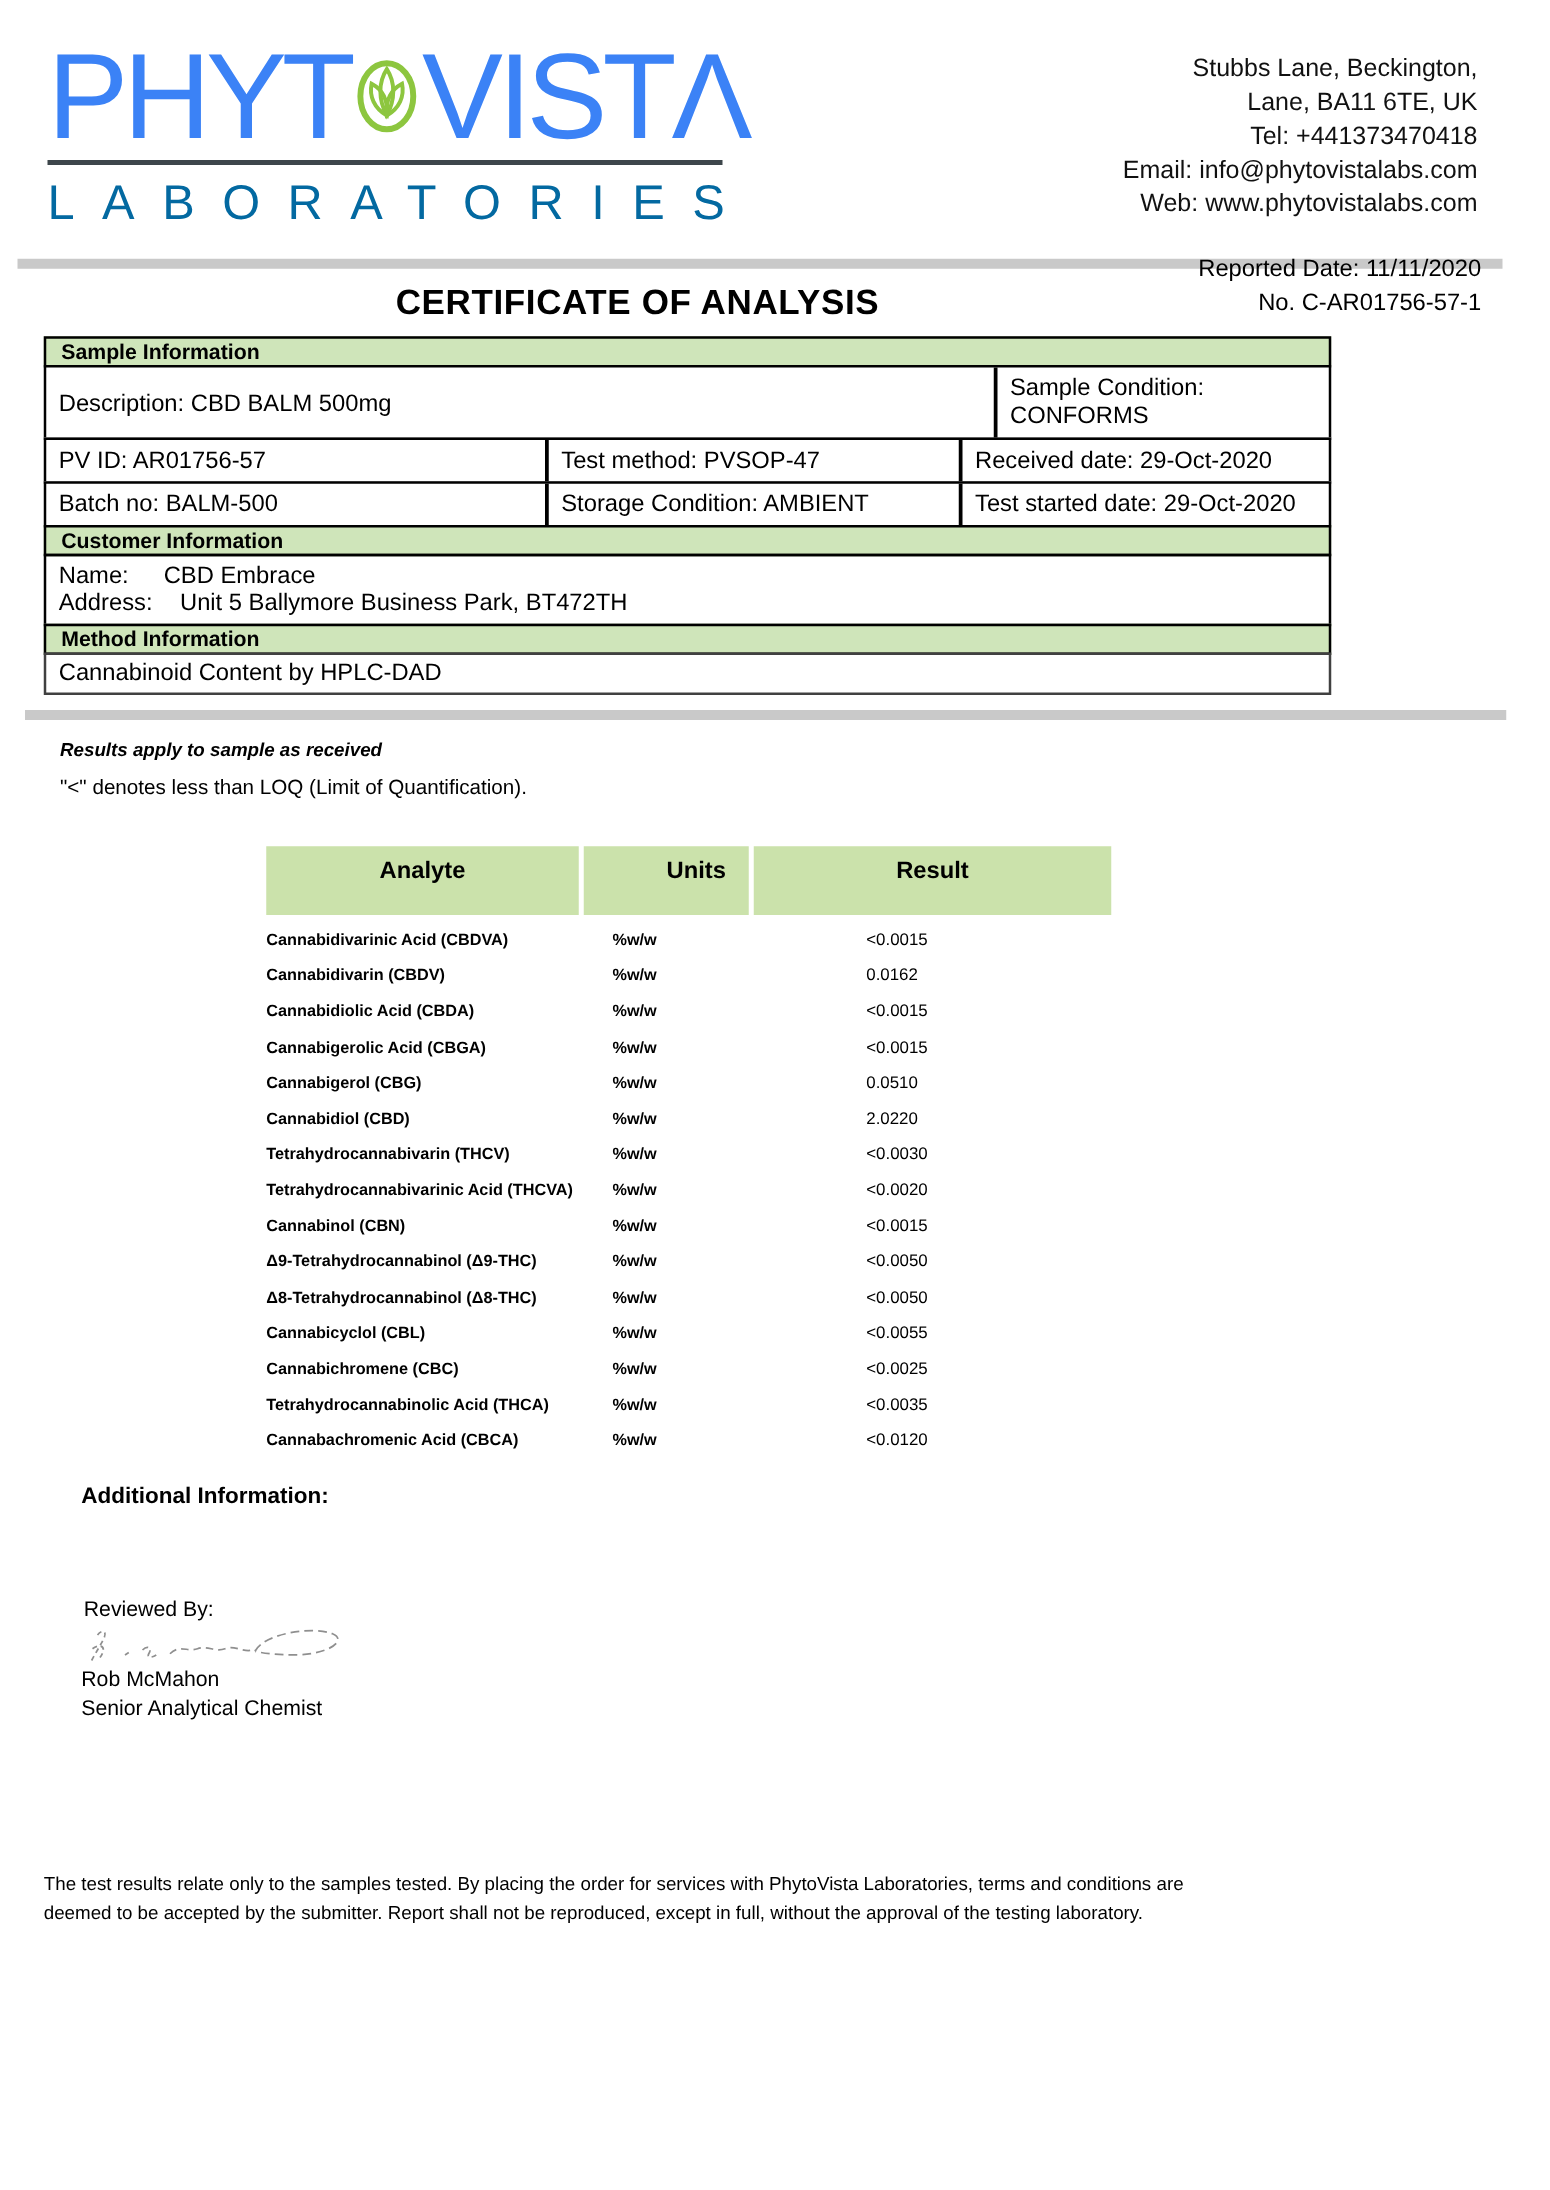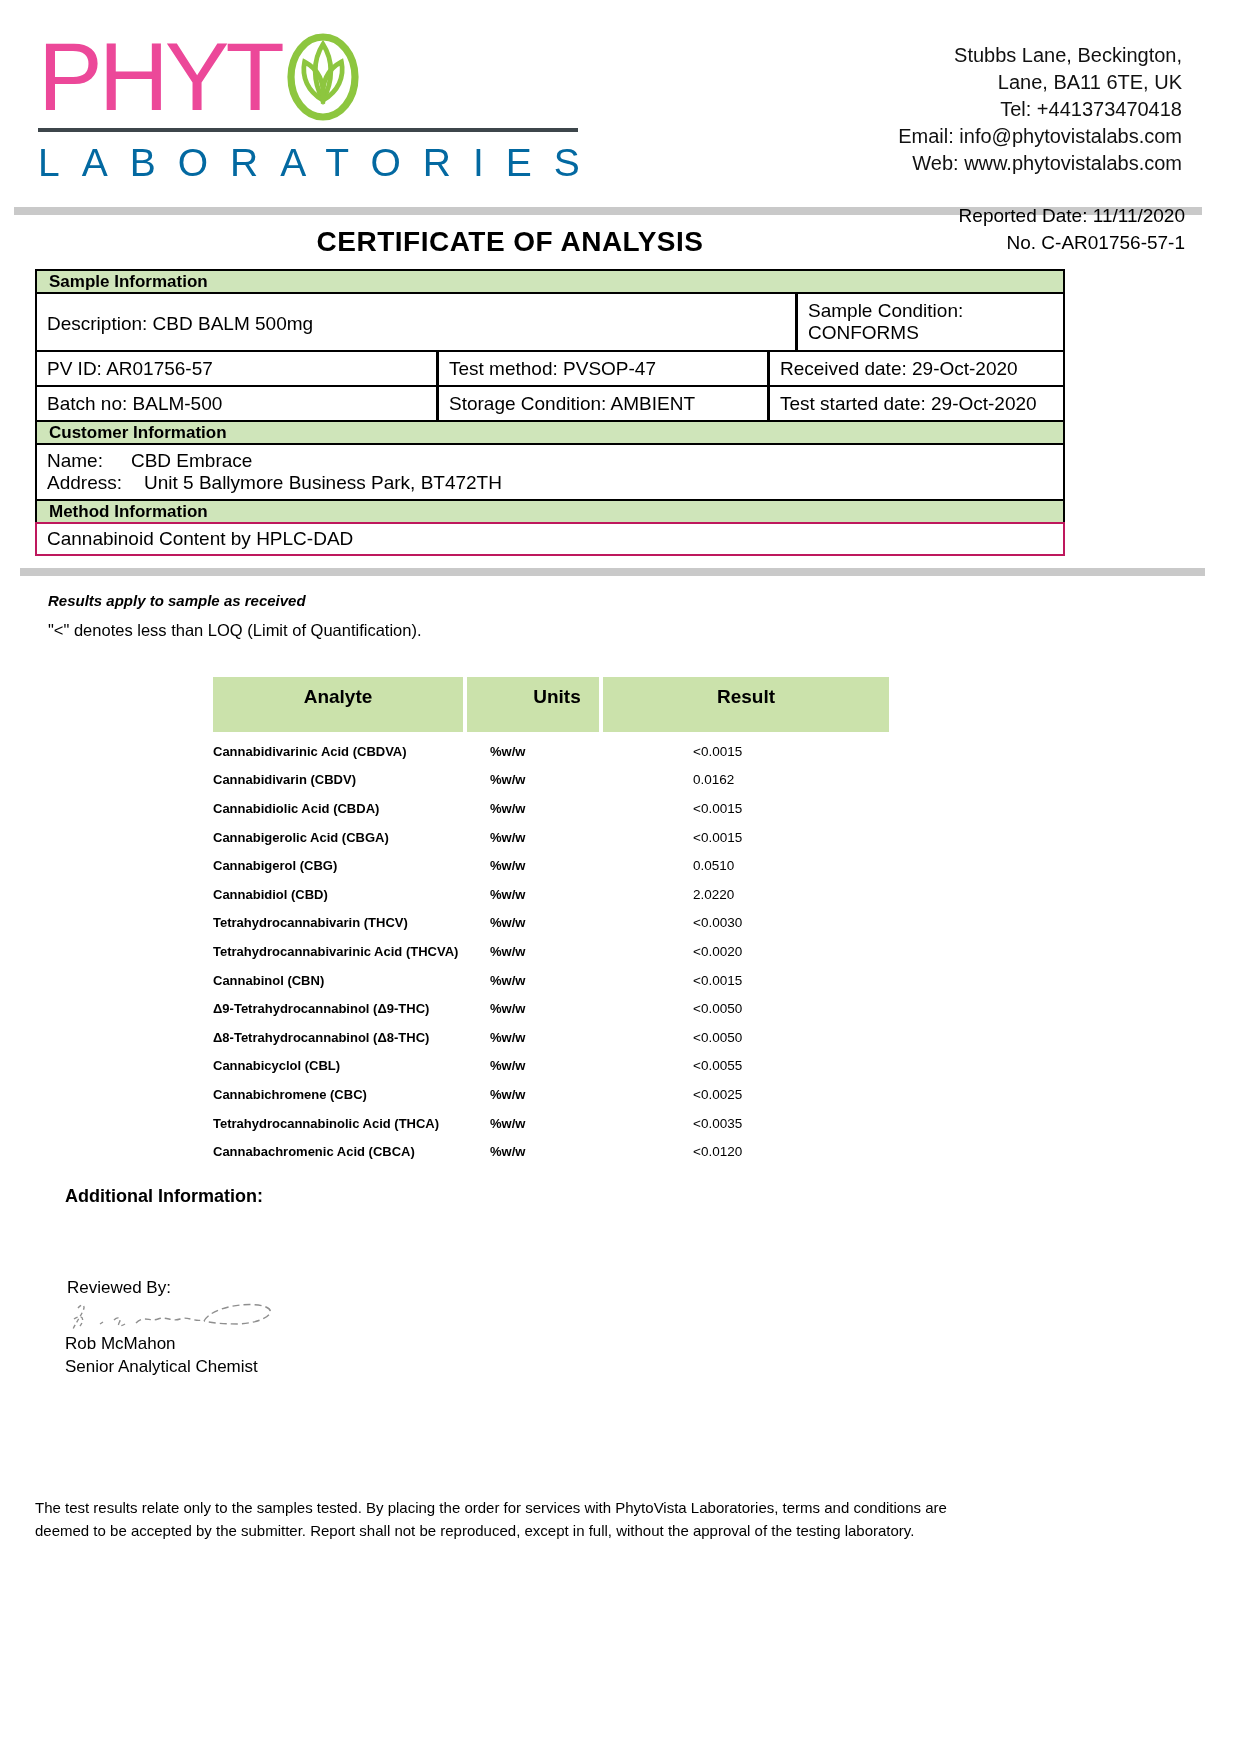--- a/index.html
+++ b/index.html
@@ -5,21 +5,21 @@
   html,body { margin:0; padding:0; background:#ffffff; }
   .page {
     position:relative; width:1240px; height:1752px; background:#ffffff;
     font-family:"Liberation Sans","DejaVu Sans",sans-serif; color:#000;
     overflow:hidden;
   }
   .page * { box-sizing:border-box; }
 
   
   .logo { position:absolute; left:38px; top:28px; width:560px; }
-  .logo-main { display:flex; align-items:center; color:#ec4899; font-size:97px;
+  .logo-main { display:flex; align-items:center; color:#3b82f6; font-size:97px;
                line-height:0.95; letter-spacing:-4px; white-space:nowrap; }
   .logo-main .leafO { margin:0 2px; }
   .logo-rule { width:540px; height:4px; background:#3d464b; margin-top:2px; }
   .logo-sub { font-size:39px; letter-spacing:22px; color:#0369a1; margin-top:9px; white-space:nowrap; }
 
   .contact { position:absolute; top:42px; right:58px; text-align:right;
              font-size:20px; line-height:27px; color:#111; }
 
   .hrbar { position:absolute; background:#c9c9c9; height:8px; }
   .hr1 { left:14px; top:207px; width:1188px; }
@@ -42,21 +42,21 @@
   .rowA .cellB { width:265px; padding:0 10px; display:flex; align-items:center; }
   .rowB { height:37px;text-align:center; }
   .rowB > div { display:flex; align-items:center; padding:0 10px; }
   .rowB .c1 { width:402px; border-right:3px solid #000; }
   .rowB .c2 { width:331px; border-right:3px solid #000; }
   .rowB .c3 { flex:1; }
   .custBox { border:2px solid #000; height:58px; padding:5px 10px 7px 10px;
              display:flex; flex-direction:column; justify-content:space-between; }
   .kv-val { margin-left:28px; }
   .kv-val2 { margin-left:22px; }
-  .methodBox { border:2px solid #be185d; height:34px; display:flex; align-items:center; padding:0 10px; }
+  .methodBox { border:2px solid #404040; height:34px; display:flex; align-items:center; padding:0 10px; }
 
   
   .note1 { position:absolute; left:48px; top:592px; font-size:15px; font-weight:bold; font-style:italic; }
   .note2 { position:absolute; left:48px; top:621px; font-size:16.5px; }
 
   
   .results { position:absolute; left:213px; top:677px; width:676px; }
   .res-head { display:flex; gap:4px;border-radius:15px; }
   .res-head .h { background:#cbe2ab; height:55px; font-weight:bold; font-size:19px;
                  text-align:center; padding-top:9px; }
@@ -82,20 +82,21 @@
 
   <div class="logo">
     <div class="logo-main">
       <span>PHYT</span>
       <svg class="leafO" width="80" height="98" viewBox="0 0 100 118">
         <ellipse cx="50" cy="59" rx="40" ry="50" fill="none" stroke="#8dc63f" stroke-width="9"></ellipse>
         <path d="M50 18 C37 38 37 64 50 88 C63 64 63 38 50 18 Z" fill="none" stroke="#8dc63f" stroke-width="6"></path>
         <path d="M50 88 C31 77 23 59 27 40 C44 49 52 66 50 88 Z" fill="none" stroke="#8dc63f" stroke-width="6"></path>
         <path d="M50 88 C69 77 77 59 73 40 C56 49 48 66 50 88 Z" fill="none" stroke="#8dc63f" stroke-width="6"></path>
       </svg>
+      <span>VISTΛ</span>
     </div>
     <div class="logo-rule"></div>
     <div class="logo-sub">LABORATORIES</div>
   </div>
 
   <div class="contact">
     <div>Stubbs Lane, Beckington,</div>
     <div>Lane, BA11 6TE, UK</div>
     <div>Tel: +441373470418</div>
     <div>Email: info@phytovistalabs.com</div>

